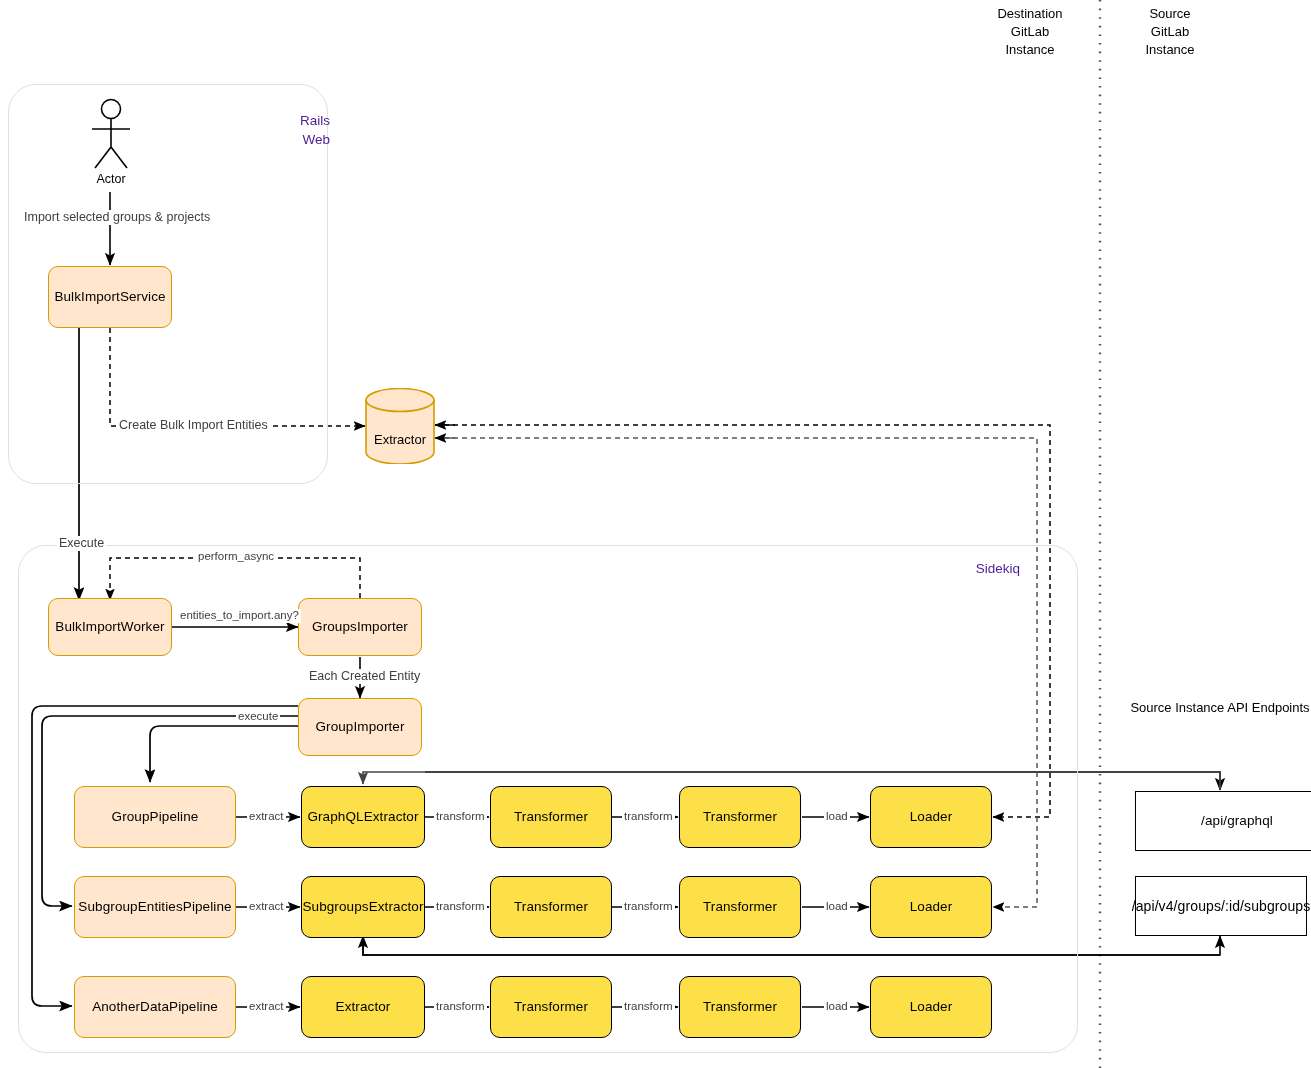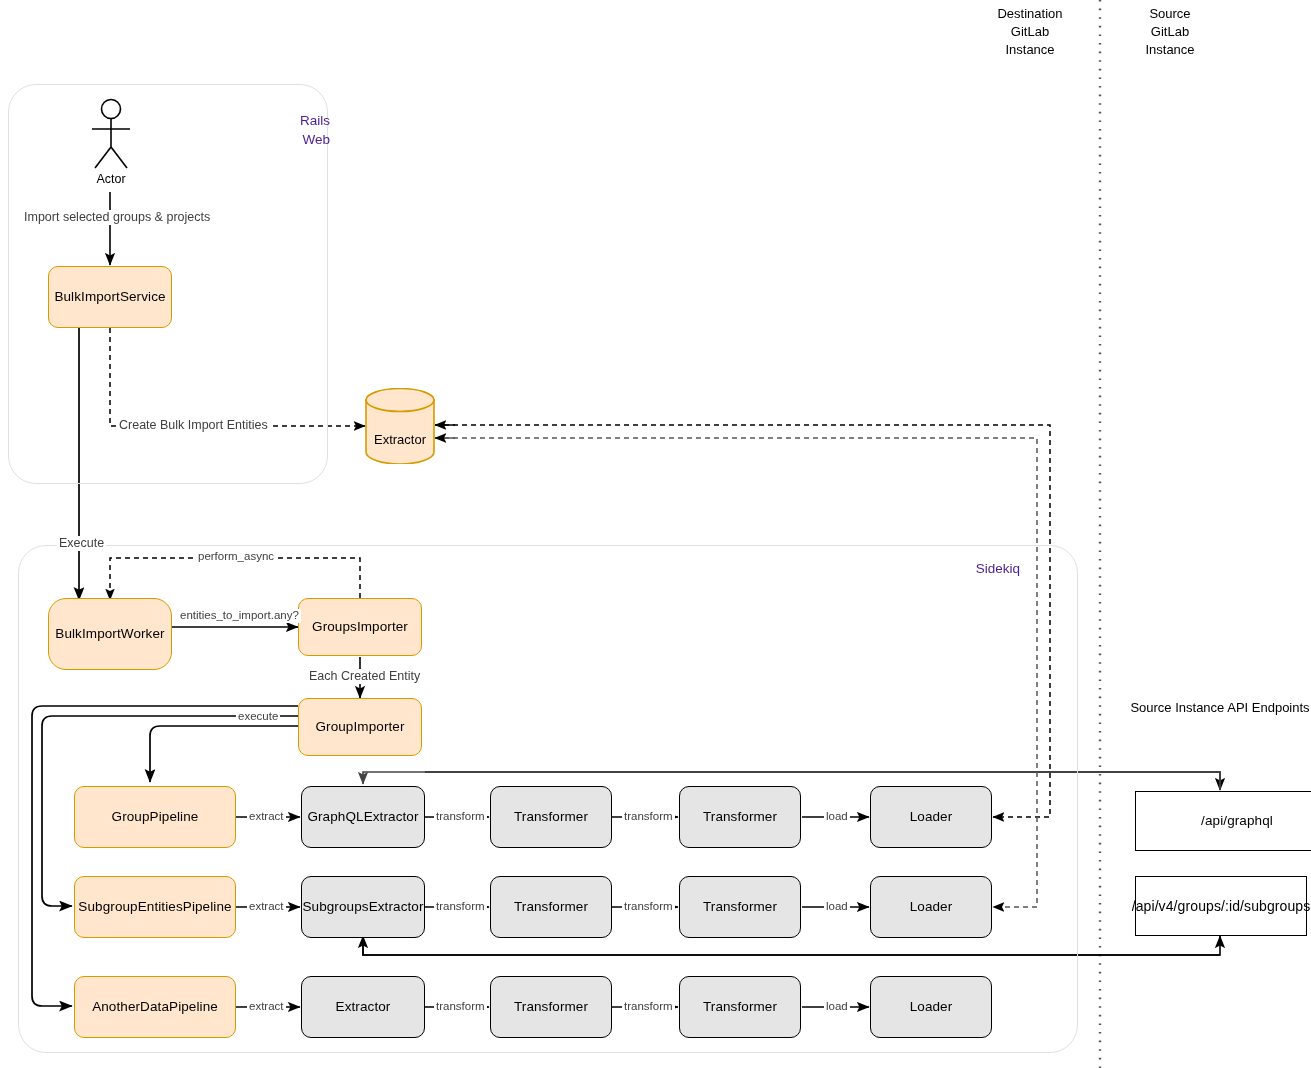--- a/index.html
+++ b/index.html
@@ -37,21 +37,21 @@
     line-height: 1.15;
     letter-spacing: 0.1px;
     z-index: 3;
   }
   .node.orange {
     background: #ffe6cc;
     border: 1.5px solid #d79b00;
     border-radius: 10px;
   }
   .node.plain {
-    background: #e5e5e5;
+    background: #fde047;
     border: 1.5px solid #000000;
     border-radius: 10px;
   }
   .node.square {
     background: #ffffff;
     border: 1.5px solid #000000;
     border-radius: 0;
   }
   .container-box {
     position: absolute;
@@ -207,21 +207,21 @@
   <div class="db" style="left:365px; top:388px; width:70px; height:76px;">
     <svg width="70" height="76" viewBox="0 0 70 76" xmlns="http://www.w3.org/2000/svg">
       <path d="M1,12 L1,64 A34,12 0 0 0 69,64 L69,12 Z" fill="#ffe6cc" stroke="#d79b00" stroke-width="1.6"></path>
       <ellipse cx="35" cy="12" rx="34" ry="11.5" fill="#ffe6cc" stroke="#d79b00" stroke-width="1.6"></ellipse>
     </svg>
   </div>
   <div class="db-caption" style="left:365px; top:432px; width:70px;">Extractor</div>
 
   <div class="node orange" style="left:48px; top:266px; width:124px; height:62px;">BulkImportService</div>
 
-  <div class="node orange" style="left:48px; top:598px; width:124px; height:72px;border-radius:18px;">BulkImportWorker</div>
+  <div class="node orange" style="left:48px; top:598px; width:124px; height:58px;">BulkImportWorker</div>
 
   <div class="node orange" style="left:298px; top:598px; width:124px; height:58px;">GroupsImporter</div>
 
   <div class="node orange" style="left:298px; top:698px; width:124px; height:58px;">GroupImporter</div>
 
   <div class="node orange" style="left:74px; top:786px; width:162px; height:62px;">GroupPipeline</div>
   <div class="node plain" style="left:301px; top:786px; width:124px; height:62px;">GraphQLExtractor</div>
   <div class="node plain" style="left:490px; top:786px; width:122px; height:62px;">Transformer</div>
   <div class="node plain" style="left:679px; top:786px; width:122px; height:62px;">Transformer</div>
   <div class="node plain" style="left:870px; top:786px; width:122px; height:62px;">Loader</div>

